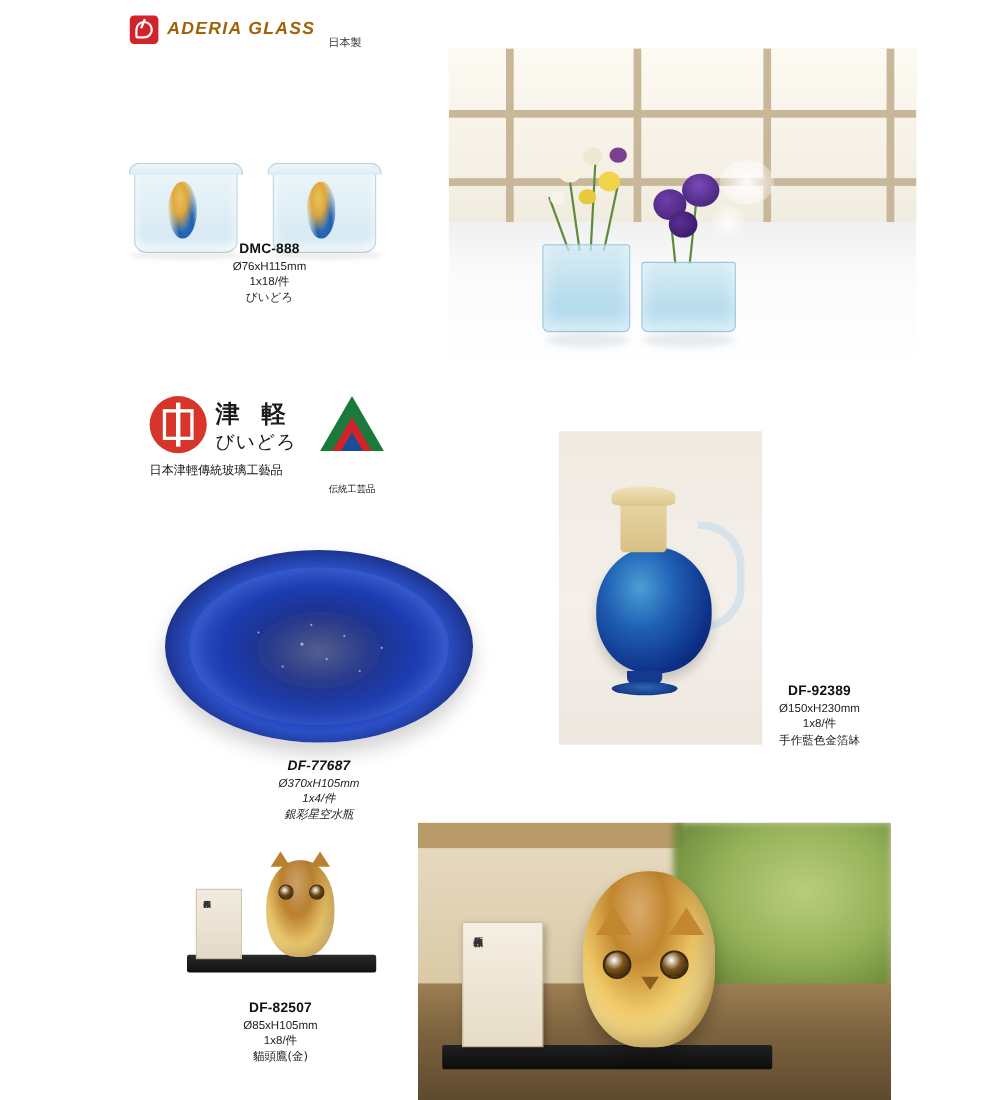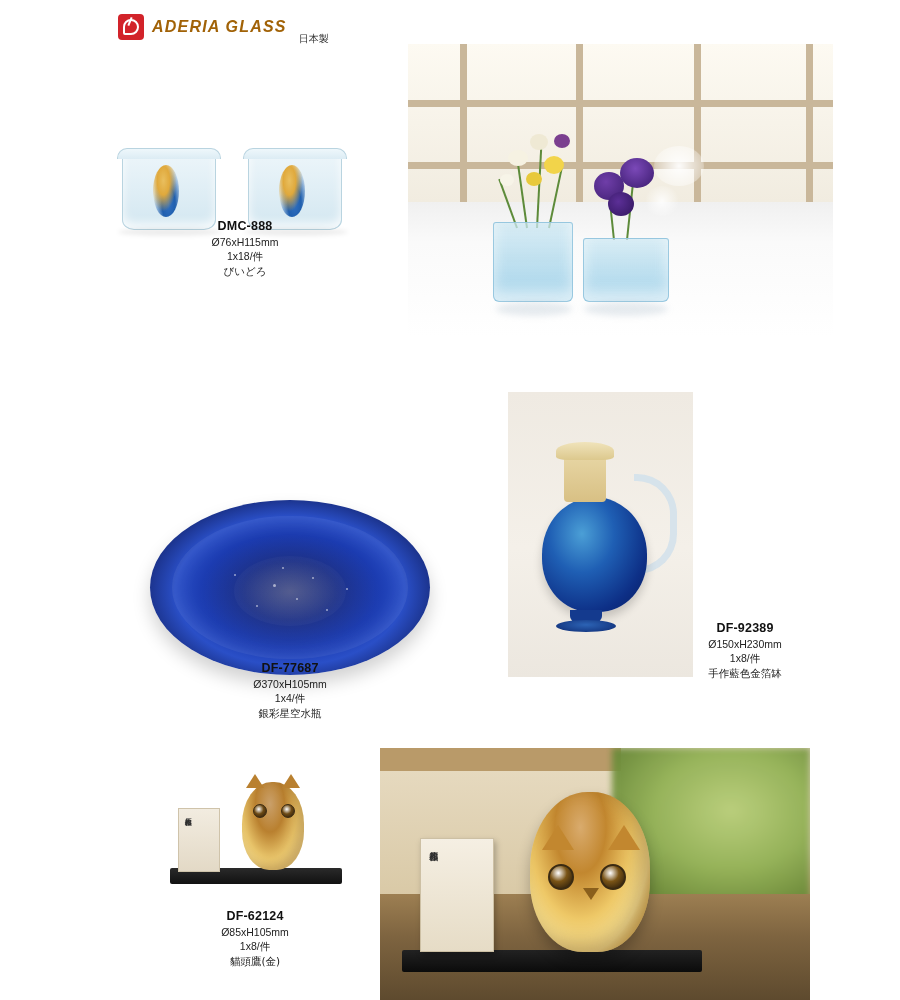--- a/index.html
+++ b/index.html
@@ -374,33 +374,45 @@
       <div class="bloom" style="left:200px;bottom:120px;width:26px;height:24px;background:radial-gradient(circle at 40% 40%,#5c2f97,#30155c);"></div>
       <div class="bloom" style="left:246px;bottom:150px;width:50px;height:40px;background:radial-gradient(circle at 50% 50%,rgba(255,255,255,.95),rgba(255,255,255,.35) 70%,rgba(255,255,255,0));"></div>
       <div class="bloom" style="left:236px;bottom:120px;width:36px;height:30px;background:radial-gradient(circle at 50% 50%,rgba(255,255,255,.85),rgba(255,255,255,0) 72%);"></div>
     </div>
     <div class="vaseB"></div>
 
     <div class="reflect" style="left:88px;width:76px;"></div>
     <div class="reflect" style="left:176px;width:84px;"></div>
   </div>
 
+  <div class="logos">
+    <div class="logo-red"></div>
+    <div class="logo-jp">津 軽</div>
+    <div class="logo-jp2">びいどろ</div>
+    <div class="logo-caption">日本津輕傳統玻璃工藝品</div>
+    <div class="logo-tri">
+      <div class="tri"></div>
+        <div class="tri2"></div>
+        <div class="tri3"></div>
+    </div>
+    <div class="logo-tri-cap jpfont">伝統工芸品</div>
+  </div>
 
   <div class="bluebowl">
     <div class="speck" style="left:44%;top:48%;width:3px;height:3px;"></div>
     <div class="speck" style="left:52%;top:56%;width:2px;height:2px;"></div>
     <div class="speck" style="left:38%;top:60%;width:2px;height:2px;"></div>
     <div class="speck" style="left:58%;top:44%;width:2px;height:2px;"></div>
     <div class="speck" style="left:47%;top:38%;width:2px;height:2px;"></div>
     <div class="speck" style="left:63%;top:62%;width:2px;height:2px;"></div>
     <div class="speck" style="left:30%;top:42%;width:2px;height:2px;"></div>
     <div class="speck" style="left:70%;top:50%;width:2px;height:2px;"></div>
   </div>
 
-  <div class="caption" style="left:190px;top:660px;width:200px;">
+  <div class="caption" style="left:190px;top:688px;width:200px;font-style:italic;">
     <div class="code">DF-77687</div>
     <div class="spec">Ø370xH105mm</div>
     <div class="pack">1x4/件</div>
     <div class="name jpfont">銀彩星空水瓶</div>
   </div>
 
   <div class="photo-pitcher">
     <div class="pitcher-handle"></div>
     <div class="pitcher-body"></div>
     <div class="pitcher-neck"></div>
@@ -422,21 +434,21 @@
     <div class="owl-ear" style="left:96px;"></div>
     <div class="owl-ear" style="left:132px;"></div>
     <div class="owl-eye" style="left:103px;"></div>
     <div class="owl-eye" style="left:131px;"></div>
     <div class="owl-plaque">
       <div class="jp">篠原義和作</div>
     </div>
   </div>
 
   <div class="caption" style="left:155px;top:908px;width:200px;">
-    <div class="code">DF-62124</div>
+    <div class="code">DF-82507</div>
     <div class="spec">Ø85xH105mm</div>
     <div class="pack">1x8/件</div>
     <div class="name jpfont">貓頭鷹(金)</div>
   </div>
 
 
   <div class="photo-owl">
     <div class="owl-bg-wall"></div>
     <div class="owl-bg-beam"></div>
     <div class="owl-bg-green"></div>

